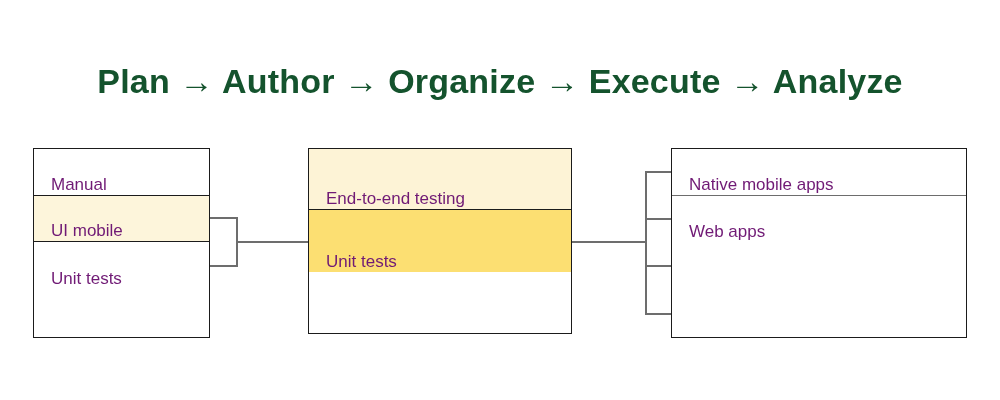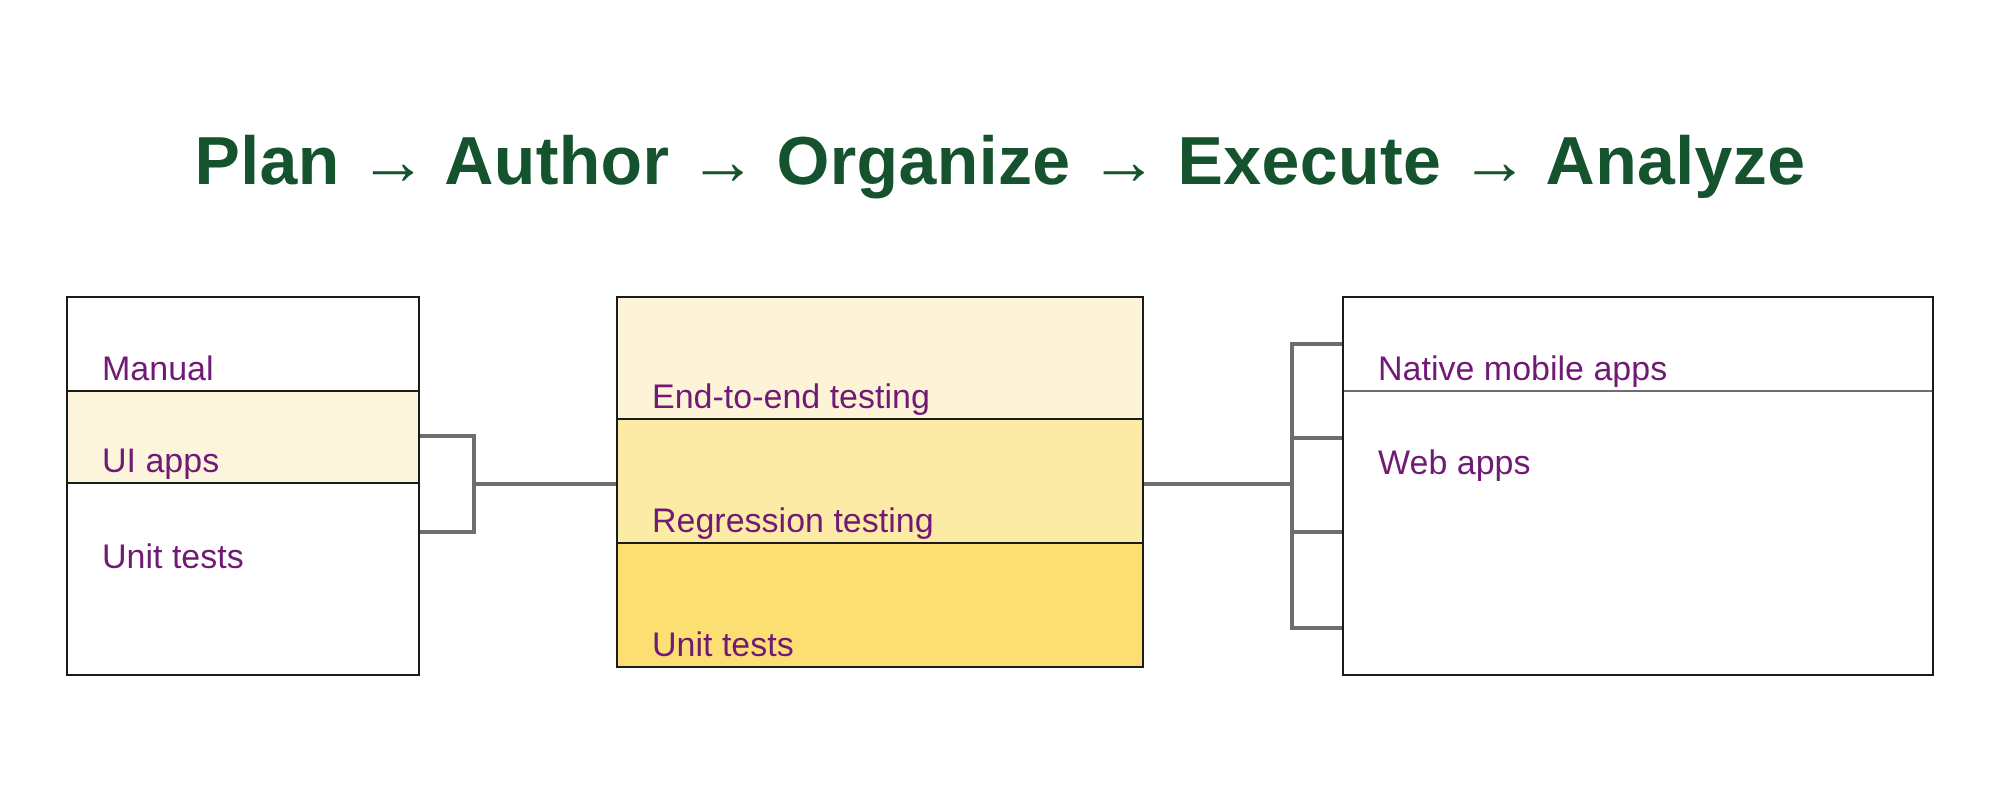--- a/index.html
+++ b/index.html
@@ -115,38 +115,35 @@
 
 <div id="canvas">
 
   <div class="title">Plan → Author → Organize → Execute → Analyze</div>
 
   <div class="col col-left" id="col-left">
     <div class="cell" style="background: rgb(255, 255, 255);">
       <span>Manual</span>
     </div>
     <div class="cell" style="background: rgb(253, 245, 219);">
-      <span>UI apps</span>
+      <span>UI mobile</span>
     </div>
     <div class="cell" style="background: rgb(255, 255, 255);">
       <span>Unit tests</span>
     </div>
   </div>
 
   <div class="line-h" id="lb-stub-ui"></div>
   <div class="line-h" id="lb-stub-api"></div>
   <div class="line-v" id="lb-spine"></div>
   <div class="line-h" id="lb-trunk"></div>
 
   <div class="col col-mid" id="col-mid">
     <div class="cell" style="background: rgb(253, 243, 214);">
       <span>End-to-end testing</span>
-    </div>
-    <div class="cell" style="background: rgb(252, 235, 164);">
-      <span>Regression testing</span>
     </div>
     <div class="cell" style="background: rgb(252, 223, 114);">
       <span>Unit tests</span>
     </div>
   </div>
 
   <div class="line-h" id="rb-trunk"></div>
   <div class="line-v" id="rb-spine"></div>
   <div class="line-h" id="rb-stub-1"></div>
   <div class="line-h" id="rb-stub-2"></div>

